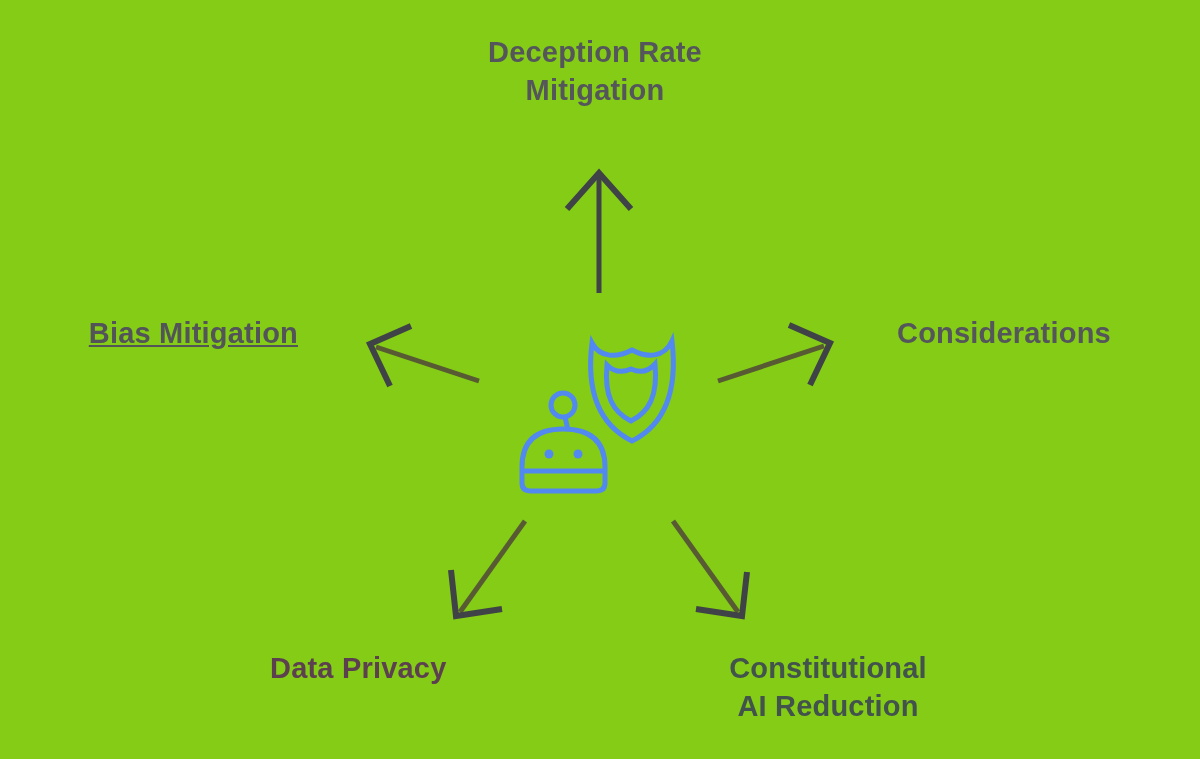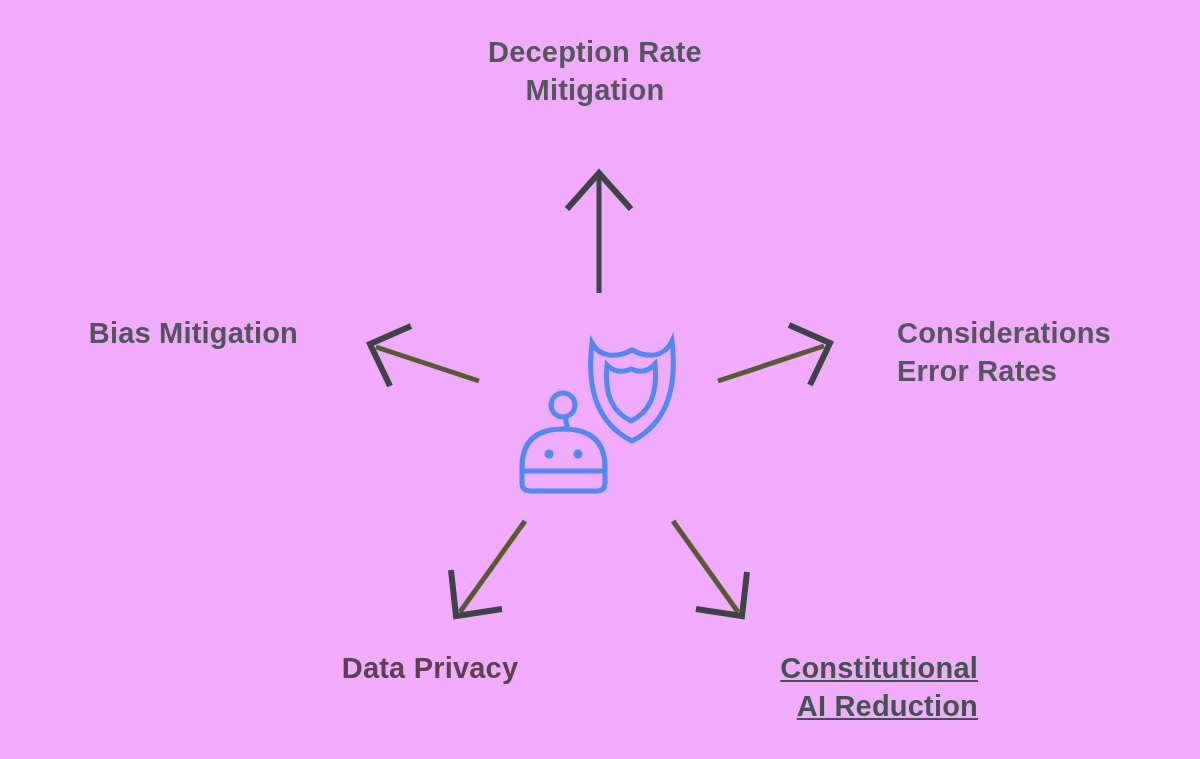--- a/index.html
+++ b/index.html
@@ -1,21 +1,21 @@
 <!DOCTYPE html>
 <html><head>
 <meta charset="utf-8">
 <style>
   html, body { margin: 0; padding: 0; }
   body { background: #ffffff; }
   .stage {
     position: relative;
     width: 1200px;
     height: 759px;
-    background: #f0abfc;
+    background: #84cc16;
     font-family: "Liberation Sans", sans-serif;
     overflow: hidden;
   }
   .diagram-svg {
     position: absolute;
     left: 0; top: 0;
     width: 1200px;
     height: 759px;
   }
   .node-label {
@@ -23,22 +23,22 @@
     font-weight: 700;
     font-size: 29px;
     line-height: 38px;
     letter-spacing: 0.2px;
     white-space: nowrap;
   }
   .node-label span { display: block; }
   .label-top        { left: 445px; top: 33px;  width: 300px; text-align: center; }
   .label-left       { left: 38px;  top: 314px; width: 260px; text-align: right; }
   .label-right      { left: 897px; top: 314px; width: 280px; text-align: left; }
-  .label-bottom-left  { left: 270px; top: 649px; width: 320px; text-align: center; }
-  .label-bottom-right { left: 678px; top: 649px; width: 300px; text-align: right; text-decoration: underline; }
+  .label-bottom-left  { left: 270px; top: 649px; width: 320px; text-align: left; }
+  .label-bottom-right { left: 678px; top: 649px; width: 300px; text-align: center; }
 </style>
 </head>
 <body>
 
 <div class="stage">
 
   <svg class="diagram-svg" viewBox="0 0 1200 759">
 
     <g fill="none" stroke-linecap="butt" stroke-linejoin="miter">
       <line x1="599" y1="293" x2="599" y2="176" stroke-width="5" stroke="#3f4246"></line>
@@ -78,27 +78,26 @@
       <circle cx="549" cy="454" r="4.5" stroke="none" fill="#5189f0"></circle>
       <circle cx="578" cy="454" r="4.5" stroke="none" fill="#5189f0"></circle>
     </g>
   </svg>
 
   <div class="node-label label-top" style="color: rgb(84, 86, 91);">
     <span>Deception Rate</span>
     <span>Mitigation</span>
   </div>
 
-  <div class="node-label label-left" style="color: rgb(82, 84, 89);">
+  <div class="node-label label-left" style="color: rgb(82, 84, 89); text-decoration: underline;">
     <span>Bias Mitigation</span>
   </div>
 
   <div class="node-label label-right" style="color: rgb(84, 86, 91);">
     <span>Considerations</span>
-    <span>Error Rates</span>
   </div>
 
   <div class="node-label label-bottom-left" style="color: rgb(93, 64, 80);">
     <span>Data Privacy</span>
   </div>
 
   <div class="node-label label-bottom-right" style="color: rgb(66, 82, 76);">
     <span>Constitutional</span>
     <span>AI Reduction</span>
   </div>

